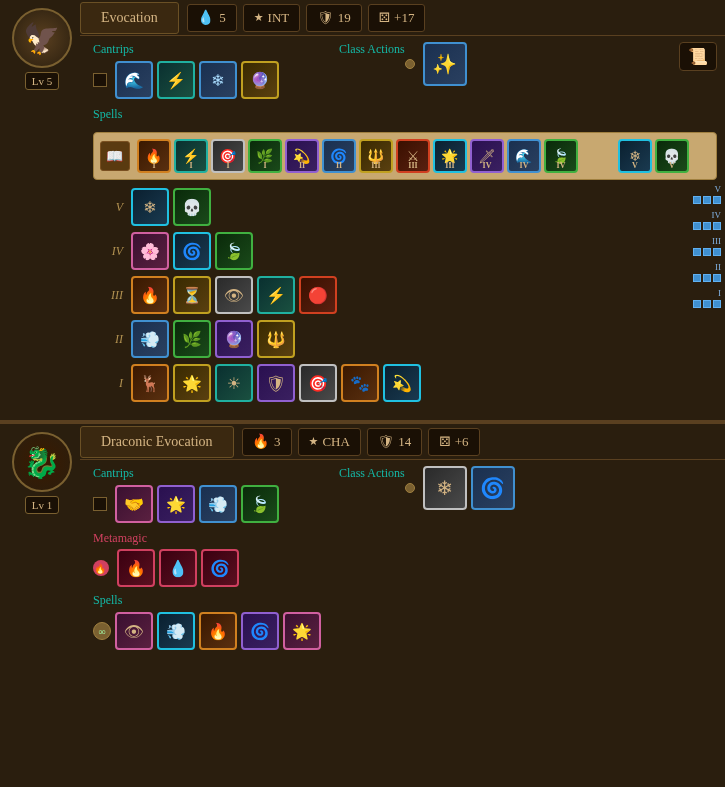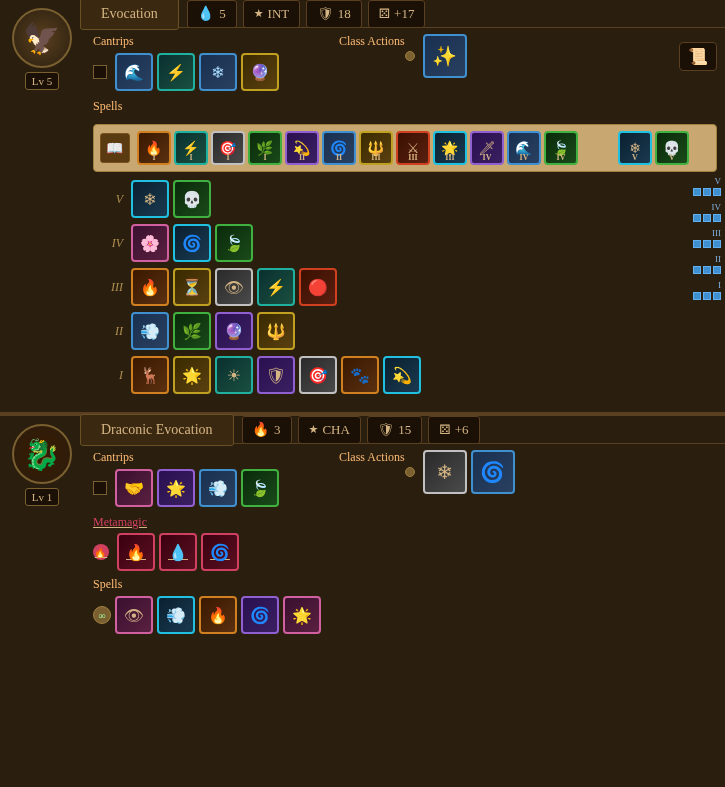--- a/index.html
+++ b/index.html
@@ -59,21 +59,21 @@
       color: #d4b483;
       font-size: 11px;
       padding: 2px 6px;
       border-radius: 3px;
     }
 
     
     .class-header {
       display: flex;
       align-items: center;
-      height: 28px;
+      height: 36px;
       margin-left: 80px;
       border-bottom: 1px solid #5a4020;
       gap: 0;
       text-align: right;
     }
 
     .class-name-btn {
       background: #3a2810;
       border: 1px solid #6a5025;
       color: #d4b483;
@@ -109,21 +109,21 @@
     .section-row {
       display: flex;
       align-items: flex-start;
       margin-left: 85px;
       padding: 6px 8px;
       gap: 20px;
     }
 
     .section-label {
       font-size: 12px;
-      color: #fdba74;
+      color: #14b8a6;
       margin-bottom: 4px;
     }
 
     .cantrips-section {
       display: flex;
       flex-direction: column;
     }
 
     .class-actions-section {
       display: flex;
@@ -271,21 +271,20 @@
     .char-section-2 {
       background: #2a1e0e;
       border-top: 2px solid #5a4020;
       position: relative;
     }
 
     
     .metamagic-section {
       margin-left: 85px;
       padding: 2px 8px;
-      text-decoration: underline;
     }
 
     .metamagic-label {
       font-size: 12px;
       color: #d04060;
       margin-bottom: 3px;
     }
 
     .metamagic-icon {
       width: 38px;
@@ -332,21 +331,21 @@
       <div class="stat-pill">
         <span class="stat-icon" style="color:#4090d0;">💧</span>
         <span>5</span>
       </div>
       <div class="stat-pill">
         <span style="color:#d4b483;font-size:11px;">★</span>
         <span>INT</span>
       </div>
       <div class="stat-pill">
         <span style="font-size:13px;">🛡</span>
-        <span>18</span>
+        <span>19</span>
       </div>
       <div class="stat-pill">
         <span style="font-size:13px;">⚄</span>
         <span>+17</span>
       </div>
     </div>
 
     <div class="section-row">
       <div class="cantrips-section">
         <div class="section-label">Cantrips</div>
@@ -610,21 +609,21 @@
       <div class="stat-pill">
         <span class="stat-icon" style="color:#d04020;">🔥</span>
         <span>3</span>
       </div>
       <div class="stat-pill">
         <span style="color:#d4b483;font-size:11px;">★</span>
         <span>CHA</span>
       </div>
       <div class="stat-pill">
         <span style="font-size:13px;">🛡</span>
-        <span>15</span>
+        <span>14</span>
       </div>
       <div class="stat-pill">
         <span style="font-size:13px;">⚄</span>
         <span>+6</span>
       </div>
     </div>
 
     <div class="section-row">
       <div class="cantrips-section">
         <div class="section-label">Cantrips</div>

